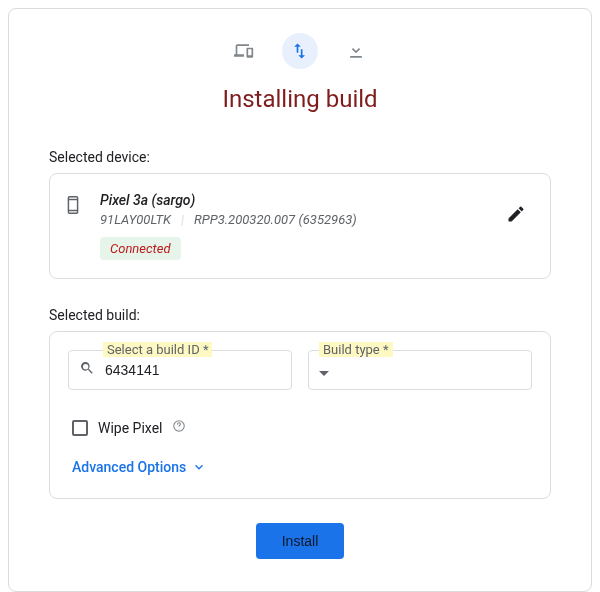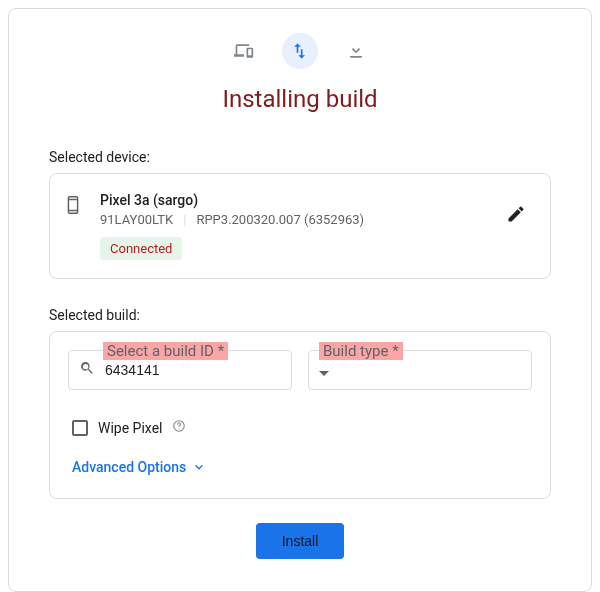--- a/index.html
+++ b/index.html
@@ -48,20 +48,21 @@
     margin-bottom: 8px;
   }
   .device-card {
     border: 1px solid #dadce0;
     border-radius: 8px;
     padding: 18px 20px 18px 12px;
     display: flex;
     align-items: flex-start;
     gap: 16px;
     margin-bottom: 28px;
+    font-style: italic;
   }
   .device-icon-col {
     padding-top: 2px;
     color: #5f6368;
     flex-shrink: 0;
   }
   .device-info {
     flex: 1;
     min-width: 0;
   }
@@ -112,23 +113,23 @@
     height: 40px;
     display: flex;
     align-items: center;
     padding: 0 10px;
     gap: 8px;
   }
   .field .floating {
     position: absolute;
     top: -9px;
     left: 34px;
-    background: #fca5a5;
+    background: #fef9c3;
     padding: 0 4px;
-    font-size: 15px;
+    font-size: 13px;
     color: #5f6368;
     white-space: nowrap;
   }
   .field.select .floating { left: 10px; }
   .field input {
     border: none;
     outline: none;
     font-size: 14px;
     color: #202124;
     width: 100%;

